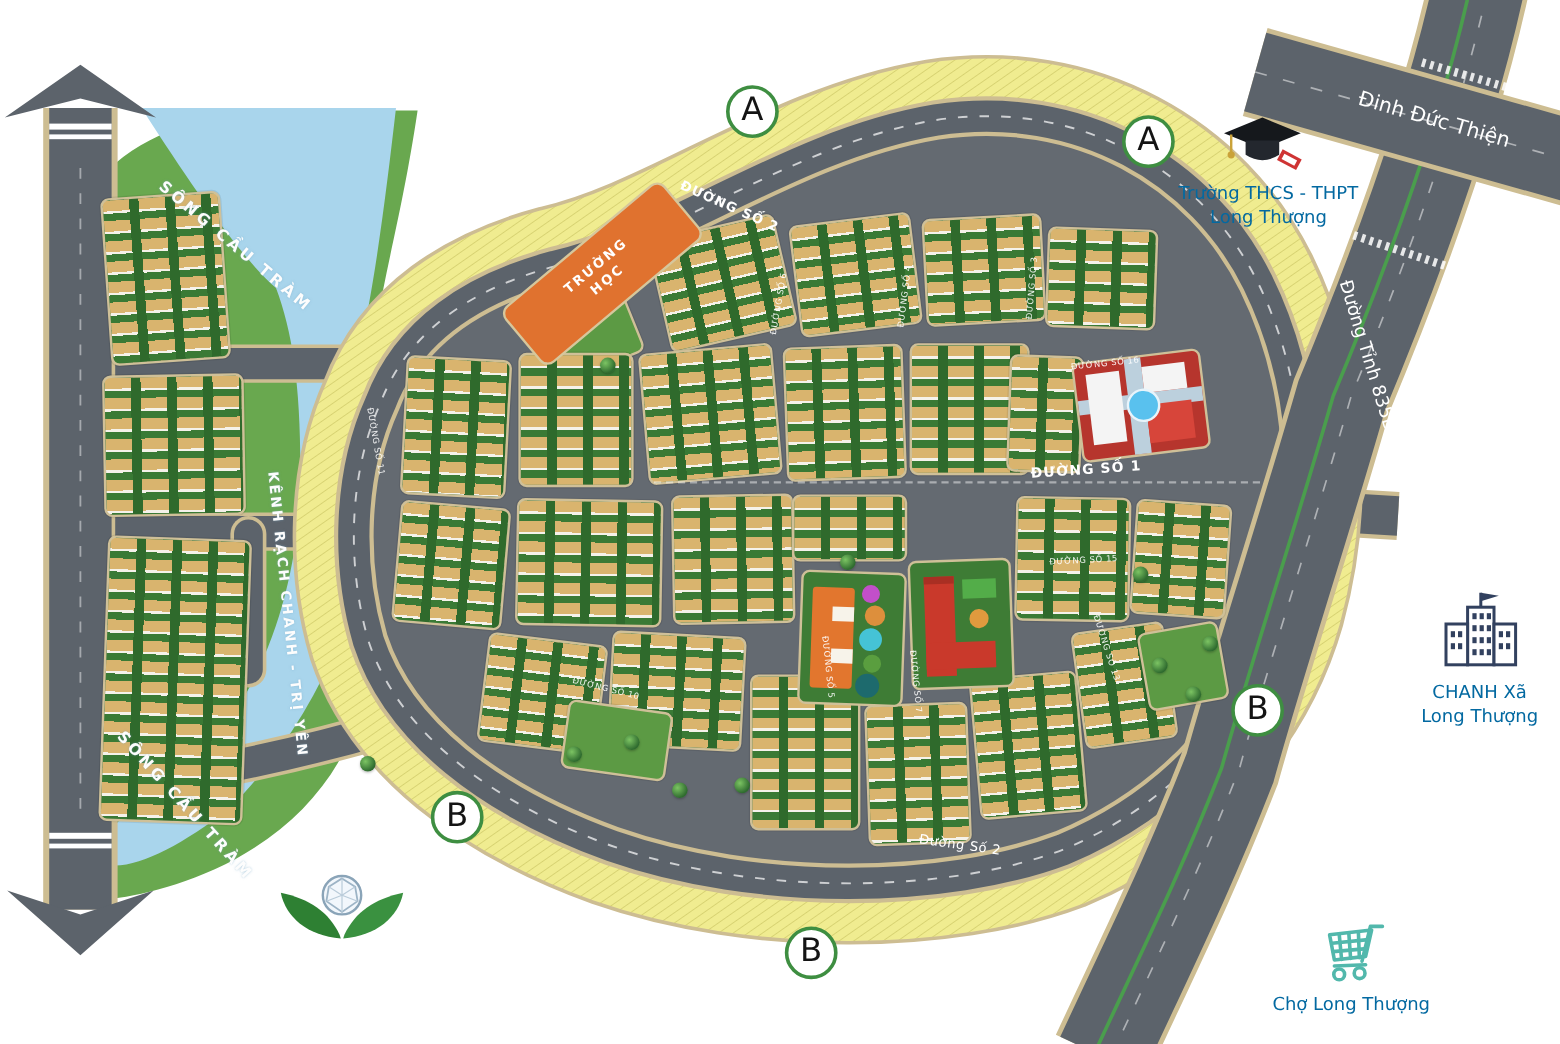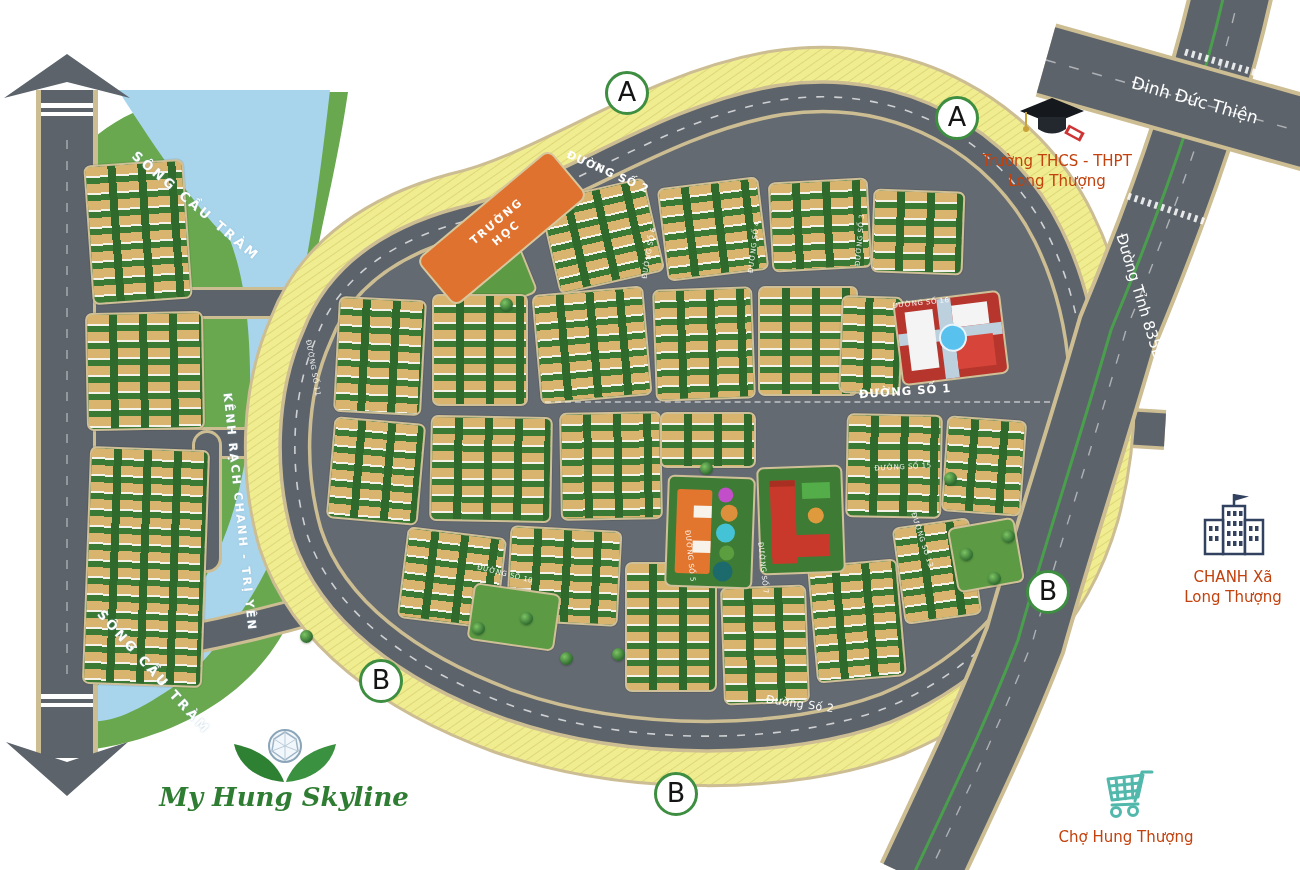--- a/index.html
+++ b/index.html
@@ -36,21 +36,21 @@
   .special > div{position:absolute;}
 
   
   #school-block{position:absolute;left:415px;top:197px;width:170px;height:58px;
     transform:rotate(-40deg);background:#e0722f;border:2px solid #d6c79c;border-radius:9px;
     display:flex;align-items:center;justify-content:center;}
   #school-block span{color:#fff;font-size:11px;font-weight:bold;letter-spacing:2px;
     width:86px;text-align:center;line-height:1.35;}
 
   
-  .cap{position:absolute;color:#c2410c;font-size:15px;line-height:1.3;text-align:center;
+  .cap{position:absolute;color:#0369a1;font-size:15px;line-height:1.3;text-align:center;
        transform:translateX(-50%);white-space:nowrap;}
   .cap span{display:block;}
 
   #logo-text{position:absolute;left:284px;top:782px;transform:translateX(-50%);
     font-family:"DejaVu Serif",serif;font-style:italic;font-weight:bold;
     font-size:26px;color:#2e7d32;white-space:nowrap;}
 
   .dash-line{position:absolute;border-top:2px dashed rgba(255,255,255,.45);}
 </style>
 </head>
@@ -282,38 +282,37 @@
       <line x1="30" y1="11.5" x2="31.5" y2="32.7"></line>
       <line x1="38" y1="10.7" x2="38.8" y2="32"></line>
       <line x1="16" y1="20" x2="46" y2="17"></line>
       <line x1="17" y1="27" x2="45" y2="24.5"></line>
       <circle cx="22" cy="46" r="4.5"></circle>
       <circle cx="39" cy="45" r="4.5"></circle>
       <line x1="18" y1="39" x2="44" y2="38"></line>
     </g>
   </svg>
   <div class="cap" style="left:1126px;top:828px;">
-    <span>Chợ Hung Thượng</span>
+    <span>Chợ Long Thượng</span>
   </div>
 
   <svg style="position:absolute;left:226px;top:722px;" width="118" height="62" viewBox="0 0 118 62">
     <path d="M58,60 C30,58 12,42 8,22 C32,27 48,38 57,57 Z" fill="#2e8033"></path>
     <path d="M60,60 C88,58 106,42 110,22 C86,27 70,38 61,57 Z" fill="#3a9140"></path>
     <circle cx="59" cy="24" r="16" fill="#f2f7fc" stroke="#8aa4b8" stroke-width="2"></circle>
     <polygon points="59,10 70,17 72,29 59,38 46,29 48,17" fill="none" stroke="#9db4c6" stroke-width="1.5"></polygon>
     <g stroke="#b9cbd9" stroke-width="1">
       <line x1="59" y1="24" x2="59" y2="10"></line>
         <line x1="59" y1="24" x2="70" y2="17"></line>
       <line x1="59" y1="24" x2="72" y2="29"></line>
         <line x1="59" y1="24" x2="59" y2="38"></line>
       <line x1="59" y1="24" x2="46" y2="29"></line>
         <line x1="59" y1="24" x2="48" y2="17"></line>
     </g>
   </svg>
-  <div id="logo-text">My Hung Skyline</div>
 
   <div id="marker-layer">
       <div class="marker" style="left: 605px; top: 71px;">A</div>
       <div class="marker" style="left: 935px; top: 96px;">A</div>
       <div class="marker" style="left: 359px; top: 659px;">B</div>
       <div class="marker" style="left: 654px; top: 772px;">B</div>
       <div class="marker" style="left: 1026px; top: 570px;">B</div>
     </div>
   <div id="minor-layer">
       <div class="minor" style="left: 313px; top: 368px; transform: translate(-50%, -50%) rotate(80deg);">ĐƯỜNG SỐ 11</div>

